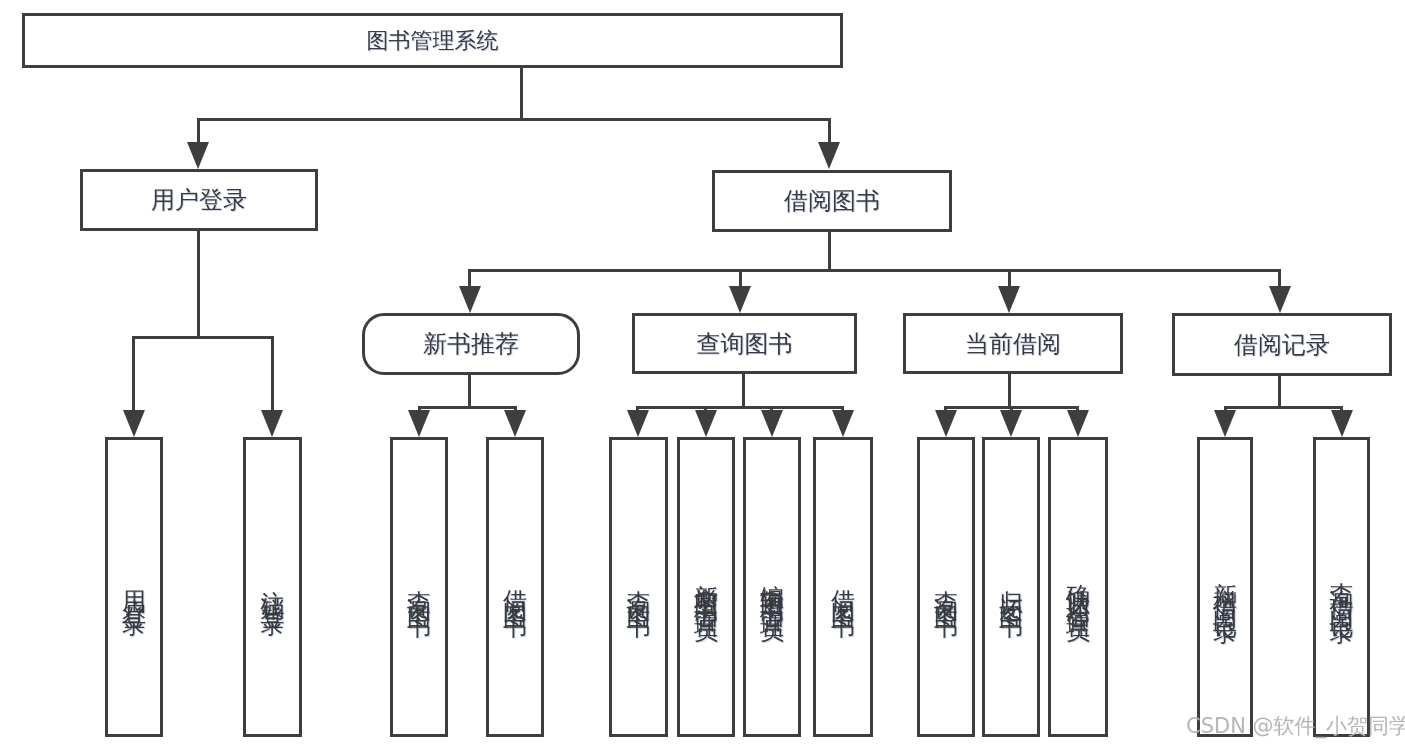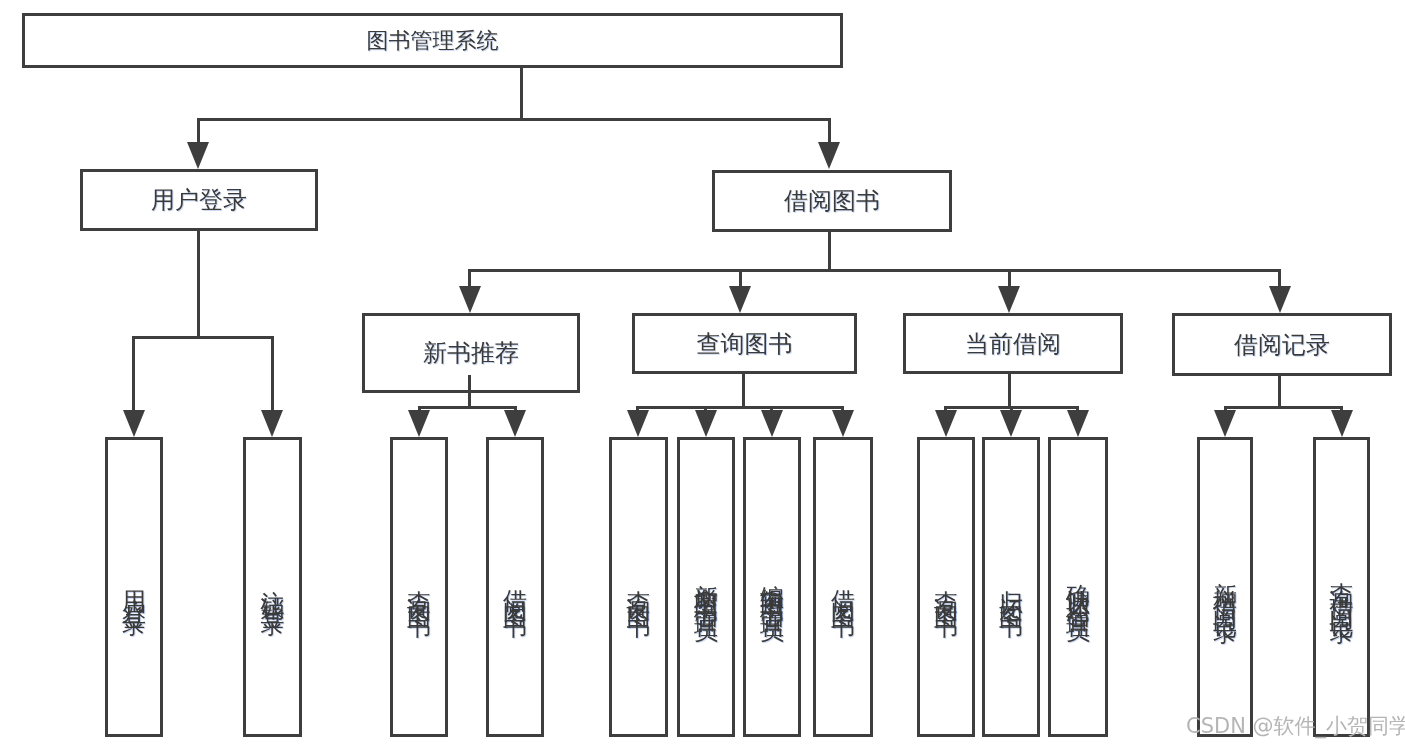--- a/index.html
+++ b/index.html
@@ -94,21 +94,21 @@
   <div class="line" style="left:468px; top:269px; width:813px; height:3px;"></div>
   <div class="line" style="left:468px; top:269px; width:3px; height:22px;"></div>
   <div class="line" style="left:739px; top:269px; width:3px; height:22px;"></div>
   <div class="line" style="left:1008px; top:269px; width:3px; height:22px;"></div>
   <div class="line" style="left:1278px; top:269px; width:3px; height:22px;"></div>
   <div class="arrow" style="left:459px; top:286px;"></div>
   <div class="arrow" style="left:729px; top:286px;"></div>
   <div class="arrow" style="left:998px; top:286px;"></div>
   <div class="arrow" style="left:1269px; top:286px;"></div>
 
-  <div class="hbox" style="left:362px; top:313px; width:218px; height:80px;">新书推荐</div>
+  <div class="hbox" style="left:362px; top:313px; width:218px; height:62px;border-radius:22px;">新书推荐</div>
   <div class="hbox" style="left:632px; top:313px; width:225px; height:61px;">查询图书</div>
   <div class="hbox" style="left:903px; top:313px; width:220px; height:61px;">当前借阅</div>
   <div class="hbox" style="left:1172px; top:313px; width:220px; height:63px;">借阅记录</div>
 
   <div class="line" style="left:468px; top:375px; width:3px; height:33px;"></div>
   <div class="line" style="left:418px; top:406px; width:99px; height:3px;"></div>
   <div class="line" style="left:418px; top:406px; width:3px; height:8px;"></div>
   <div class="line" style="left:514px; top:406px; width:3px; height:8px;"></div>
   <div class="arrow" style="left:408px; top:410px;"></div>
   <div class="arrow" style="left:504px; top:410px;"></div>

